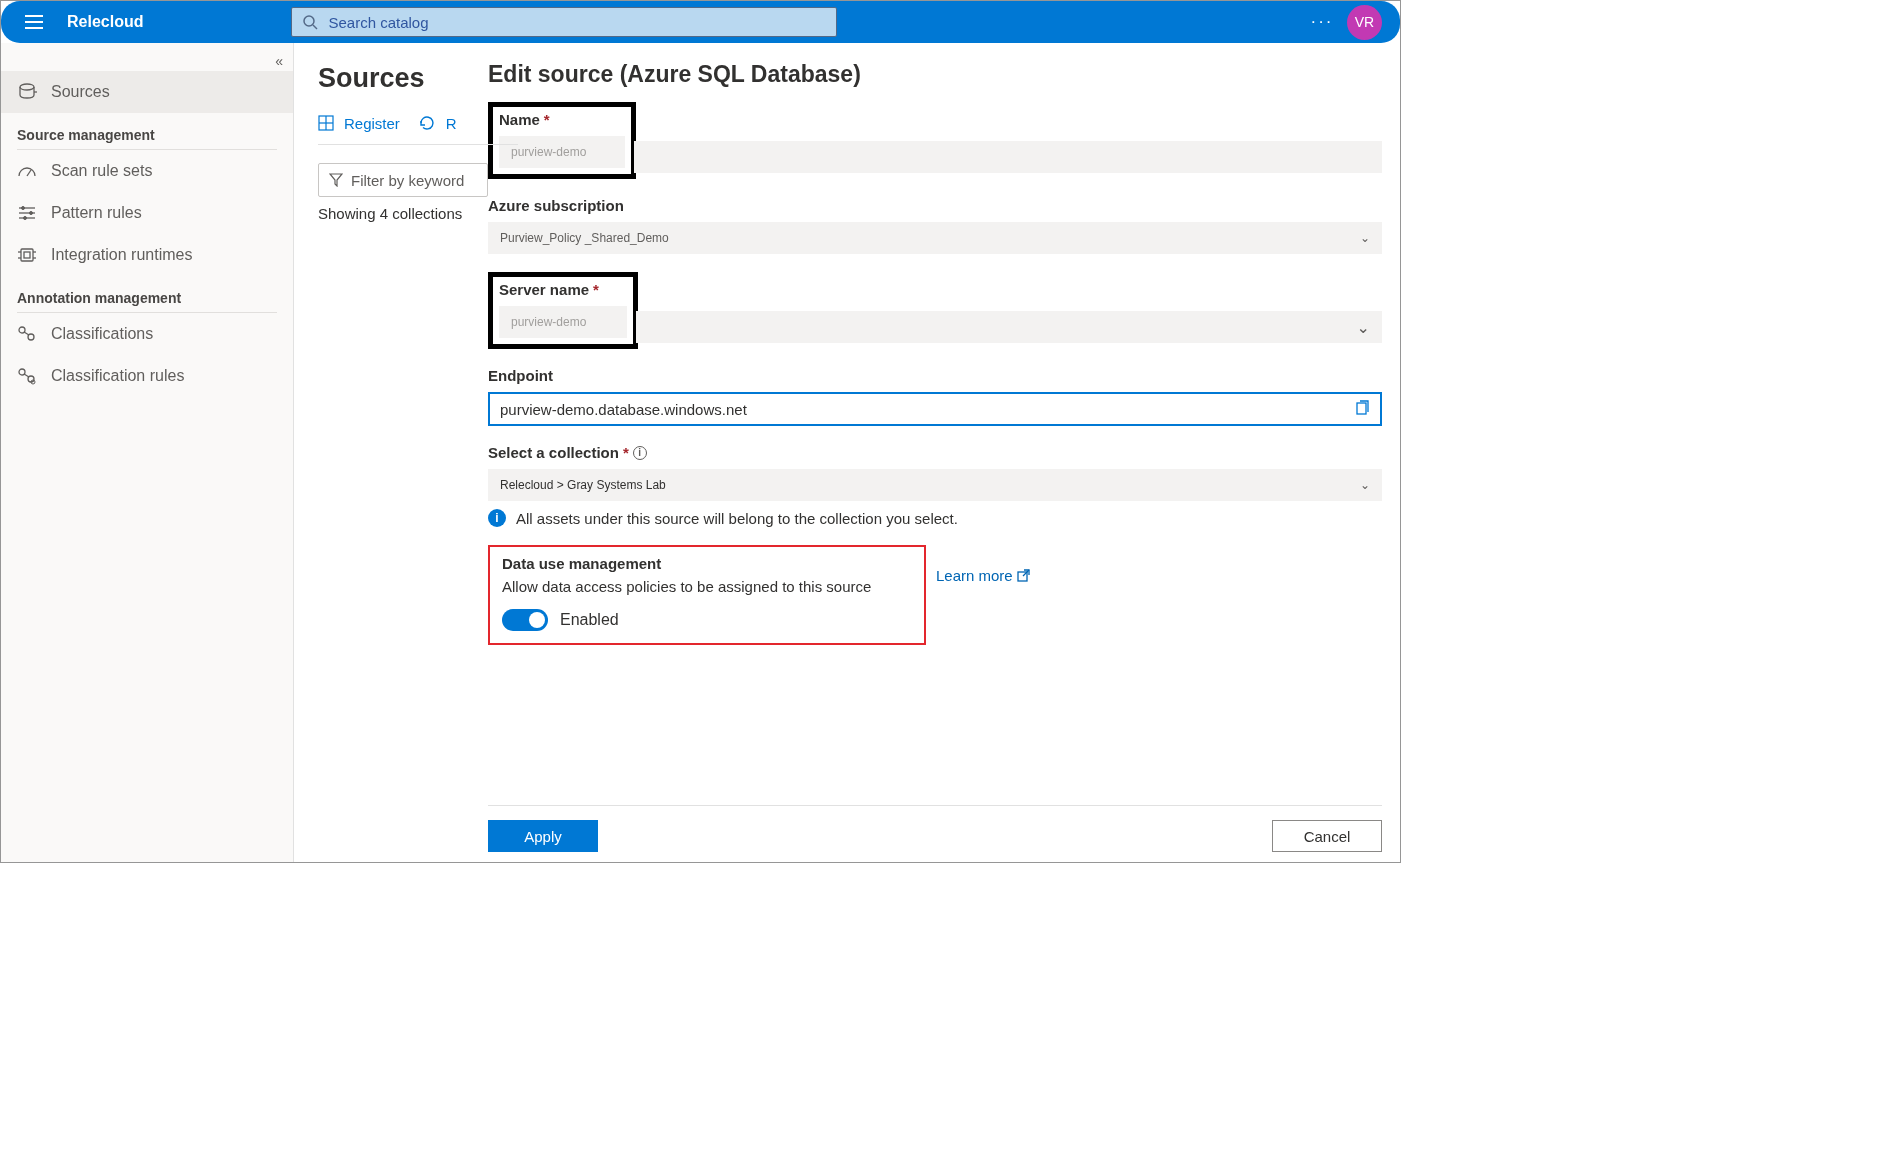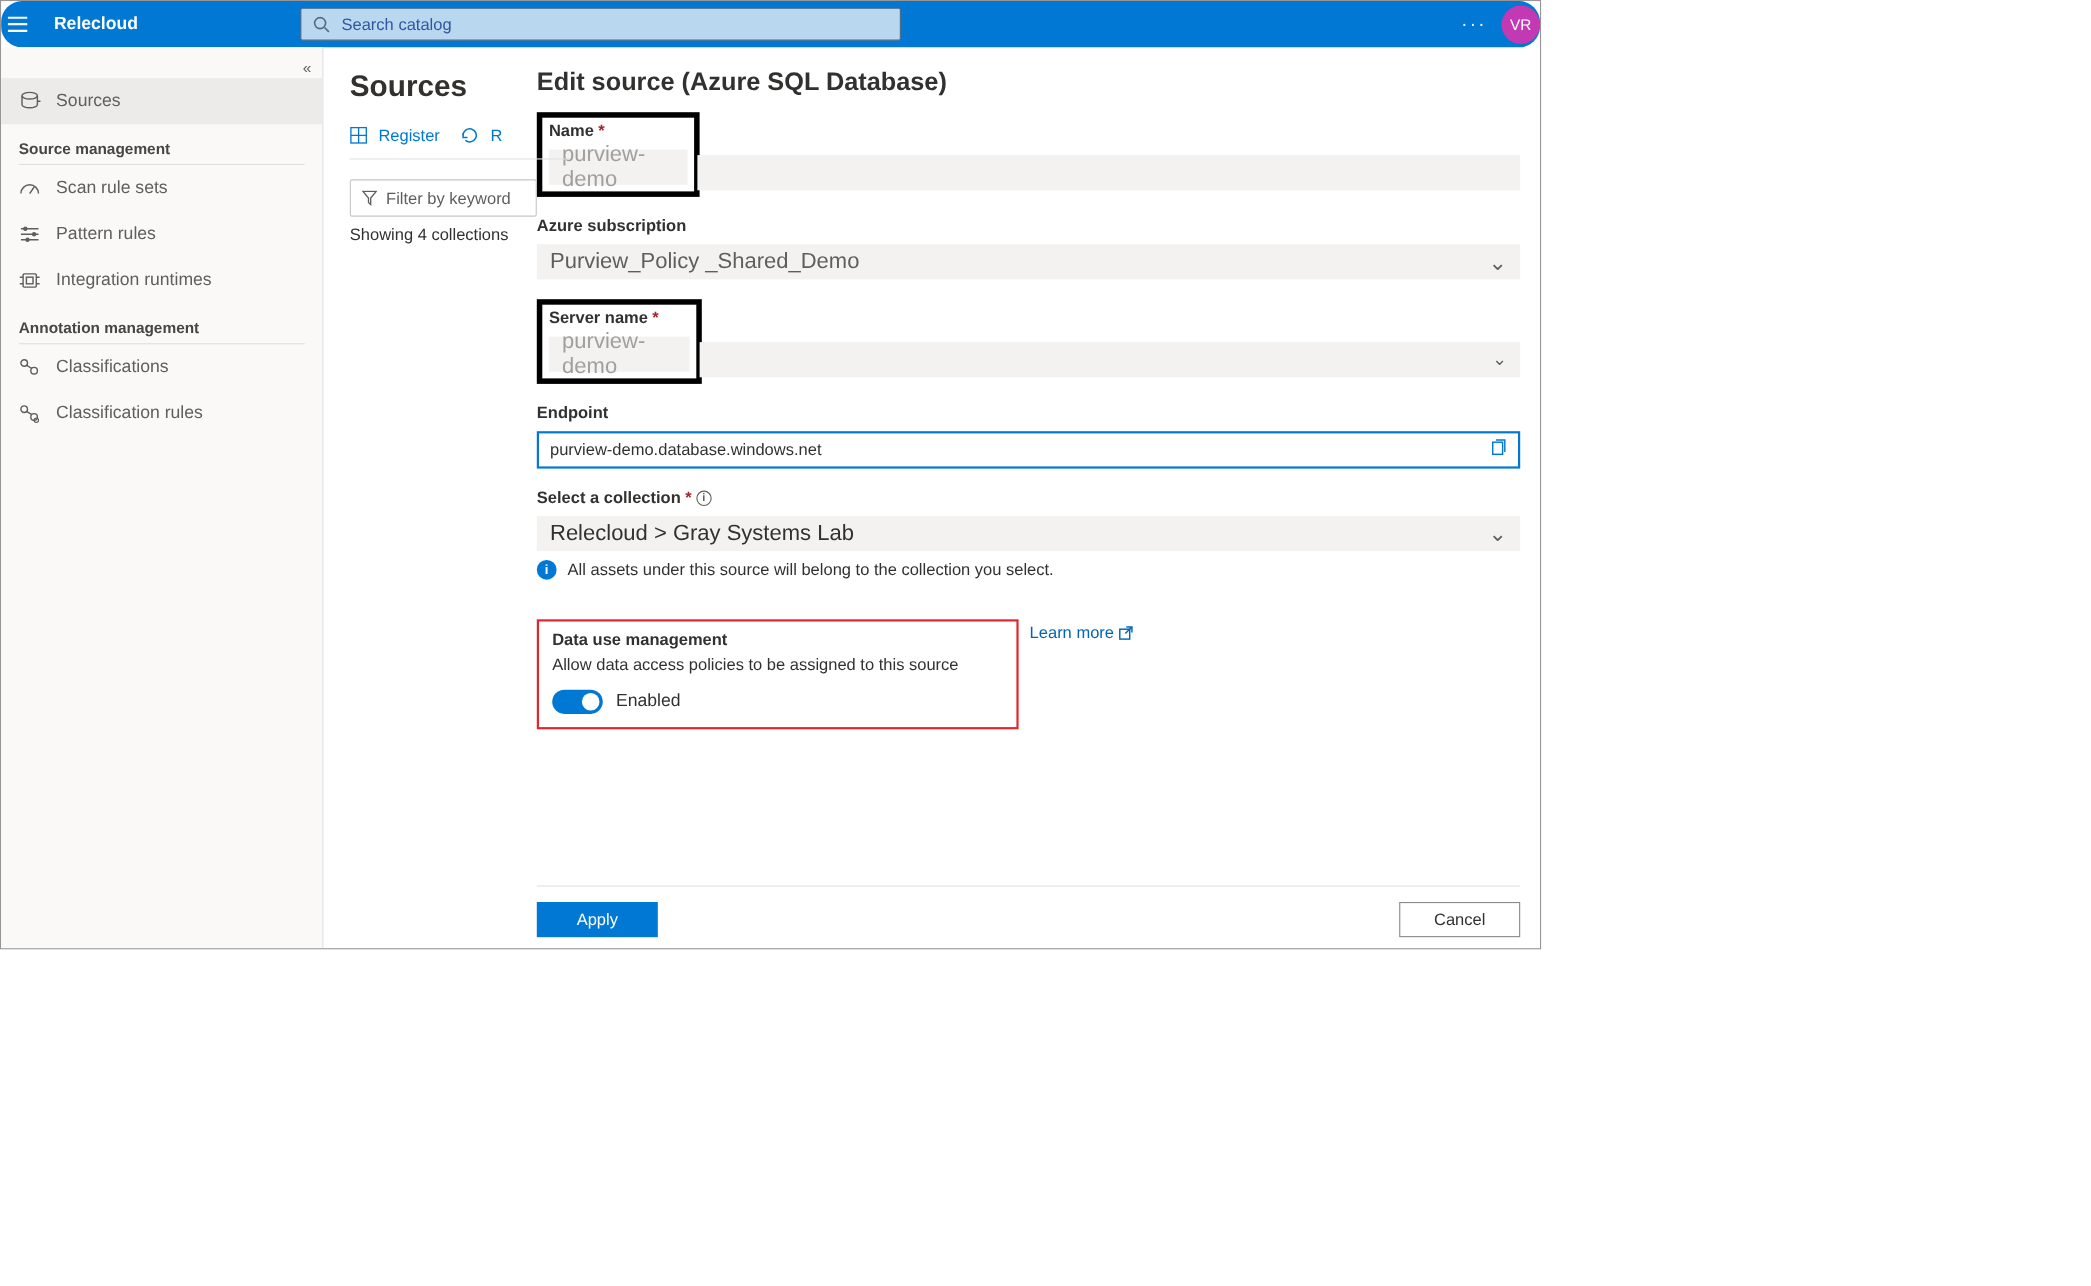--- a/index.html
+++ b/index.html
@@ -1,19 +1,19 @@
 <!DOCTYPE html>
 <html><head>
 <meta charset="utf-8">
 <style>
 * { box-sizing: border-box; margin: 0; padding: 0; font-family: "Segoe UI", -apple-system, sans-serif; }
 body { background: #fff; color: #323130; width: 1401px; height: 863px; border: 1px solid #969696; overflow: hidden; }
 
 
-.topbar { height: 42px; background: #0078d4; display: flex; align-items: center; padding: 0 0; color: #fff; border-radius: 19px; }
+.topbar { height: 42px; background: #0078d4; display: flex; align-items: center; padding: 0 18px; color: #fff; border-radius: 19px; }
 .hamburger { width: 30px; height: 30px; display: flex; align-items: center; justify-content: center; cursor: pointer; }
 .hamburger svg { stroke: #fff; }
 .brand { margin-left: 18px; font-size: 16px; font-weight: 600; }
 .searchbox { margin-left: 148px; width: 546px; height: 30px; background: #b9d8f0; border: 1px solid #536987; border-radius: 2px; display: flex; align-items: center; padding: 0 10px; color: #536987;}
 .searchbox svg { stroke: #536987; }
 .searchbox input { flex: 1; border: none; background: transparent; margin-left: 10px; font-size: 15px; color: #3056a0; outline:none; }
 .searchbox input::placeholder { color: #3056a0; }
 .tb-spacer { flex: 1; }
 .tb-more { width: 34px; text-align: center; font-size: 17px; letter-spacing: 2px; color: #fff; cursor:pointer; }
 .tb-avatar { width: 35px; height: 35px; background: #c239b3; border-radius: 50%; display: flex; align-items: center; justify-content: center; color: #fff; font-size: 14px; margin-left: 8px; }
@@ -40,29 +40,29 @@
 .filterbox span { margin-left:8px;text-align:center; }
 .showing-text { margin-top: 8px; font-size: 15px; color: #323130; width:200px;}
 
 
 .edit-panel { flex: 1; padding: 18px 18px 0 24px; display:flex; flex-direction:column; }
 .ep-title { font-size: 23px; font-weight: 600; margin-bottom: 14px; }
 .field-group { margin-bottom: 18px; }
 .field-label { font-size: 15px; font-weight: 600; margin-bottom: 8px; display: flex; align-items: center; gap: 4px; }
 .req { color: #a4262c; }
 .info-circ { width:14px; height:14px; border:1px solid #605e5c; border-radius:50%; display:inline-flex; align-items:center; justify-content:center; font-size:10px; color:#605e5c; }
-.field-input { width: 100%; height: 32px; background: #f3f2f1; border: none; padding: 0 12px; font-size: 20px; color: #605e5c; display:flex; align-items:center; justify-content:space-between; }
+.field-input { width: 100%; height: 32px; background: #f3f2f1; border: none; padding: 0 12px; font-size: 12px; color: #605e5c; display:flex; align-items:center; justify-content:space-between; }
 .field-input.disabled { color: #a19f9d; }
 .chev { color:#605e5c; }
 .highlight-box { border: 5px solid #000000; padding: 4px 6px 6px 6px; display: inline-block; }
 .highlight-box .field-label { margin-bottom: 8px; }
 .endpoint-field { width:100%; height:34px; border:2px solid #0078d4; display:flex; align-items:center; justify-content:space-between; padding:0 10px; font-size:15px;}
 .assets-info { display:flex; align-items:center; gap:10px; font-size:15px; margin-top:8px; }
 .assets-info .i-icon { width:18px; height:18px; border-radius:50%; background:#0078d4; color:#fff; display:flex; align-items:center; justify-content:center; font-size:12px; font-weight:bold;}
-.data-use-box { border:2px solid #e3262d; padding: 8px 12px 12px; margin-top: 18px; width: 438px; }
+.data-use-box { border:2px solid #e3262d; padding: 8px 12px 12px; width: 438px; }
 .du-title { font-size:15px; font-weight:600; }
 .du-desc { font-size:15px; margin-top:6px; }
 .learn-link { color:#0065b3; font-size:15px; margin-left: 448px; margin-top:-26px; display:flex; align-items:center; gap:4px;}
 .toggle-row { display:flex; align-items:center; gap:12px; margin-top:14px; }
 .toggle { width:46px; height:22px; background:#0078d4; border-radius:12px; position:relative; cursor:pointer;}
 .toggle::after { content:""; position:absolute; right:3px; top:3px; width:16px; height:16px; background:#fff; border-radius:50%; }
 
 
 .ep-footer { margin-top:auto; border-top:1px solid #e1e1e1; padding:14px 0 10px; display:flex; align-items:center; }
 .btn-primary { background:#0078d4; color:#fff; border:none; height:32px; width:110px; font-size:15px; cursor:pointer; }

